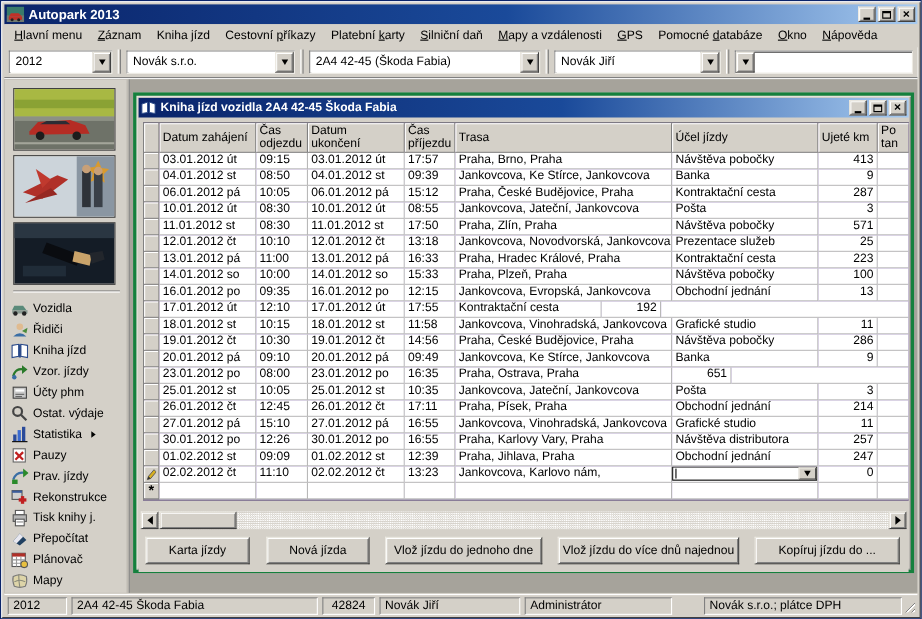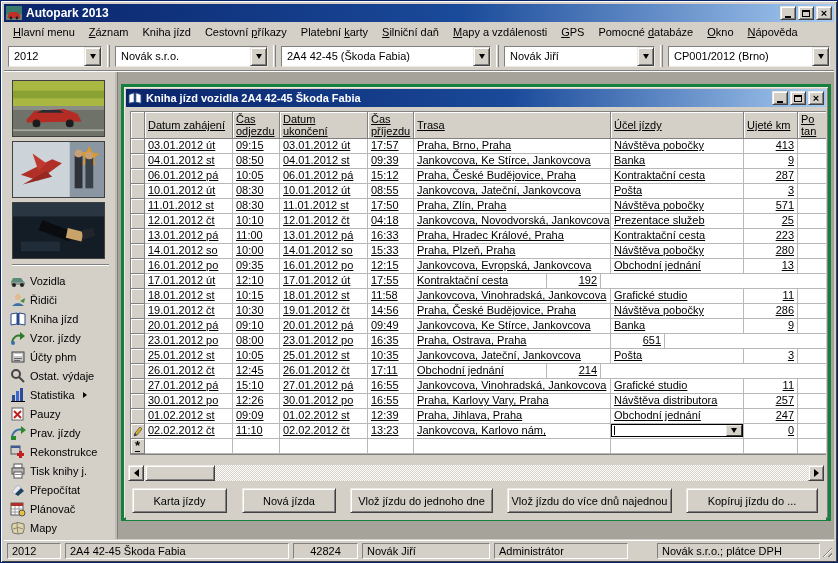--- a/index.html
+++ b/index.html
@@ -48,21 +48,21 @@
   .subarrow{width:0;height:0;border-top:3px solid transparent;border-bottom:3px solid transparent;border-left:4px solid #000;margin-left:4px;}
 
   
   .docwin{position:absolute;left:117px;top:12px;width:710px;height:437px;
           border:3px solid #15803d;box-shadow:inset 1px 1px 0 #ece9e2,inset -1px -1px 0 #808080;background:#d4d0c8;padding:2px;}
   .doctitle{height:18px;background:linear-gradient(90deg,#0a246a 0%,#1a4a9a 55%,#a6caf0 100%);display:flex;align-items:center;padding:0 2px;}
   .doctitle .ttext{color:#fff;font-weight:bold;font-size:11px;margin-left:4px;white-space:nowrap;}
   .docbody{position:relative;height:413px;background:#d4d0c8;overflow:hidden;}
 
   
-  .table{position:absolute;left:4px;top:4px;width:698px;border:1px solid #828282;background:#4c1d95;text-decoration:underline;}
+  .table{position:absolute;left:4px;top:4px;width:698px;border:1px solid #828282;background:#4c1d95;}
   .thead{display:flex;height:27px;}
   .th{background:#d4d0c8;border-right:1px solid #808080;border-bottom:1px solid #808080;box-shadow:inset 1px 1px 0 #fff;
       display:flex;flex-direction:column;justify-content:center;padding:0 3px;line-height:12px;overflow:hidden;white-space:nowrap;}
   .tr{display:flex;height:15px;}
   .td{background:#fff;border-right:1px solid #b8b8b8;border-bottom:1px solid #b8b8b8;height:15px;line-height:13px;padding:0 3px;white-space:nowrap;overflow:hidden;}
   .td.mk{background:#d4d0c8;border-right:1px solid #808080;border-bottom:1px solid #808080;box-shadow:inset 1px 1px 0 #fff;padding:0;display:flex;align-items:center;justify-content:center;}
   .c0{width:14px;flex:0 0 14px;} .c1{width:88px;flex:0 0 88px;} .c2{width:47px;flex:0 0 47px;}
   .c3{width:88px;flex:0 0 88px;} .c4{width:46px;flex:0 0 46px;} .c5{width:197px;flex:0 0 197px;}
   .c6{width:133px;flex:0 0 133px;} .c7{width:54px;flex:0 0 54px;} .c8{flex:1;}
   .num{text-align:right;}
@@ -81,21 +81,21 @@
   .sspace{flex:1;}
 
   
   .btn{position:absolute;top:381px;height:25px;display:flex;align-items:center;justify-content:center;white-space:nowrap;padding:0 6px;}
   .b1{left:6px;width:95px;} .b2{left:116px;width:94px;} .b3{left:224px;width:143px;}
   .b4{left:381px;width:165px;} .b5{left:560px;width:132px;}
 
   
   .statusbar{position:absolute;left:3px;bottom:3px;right:3px;height:19px;background:#d4d0c8;display:flex;align-items:center;gap:4px;padding:2px 14px 1px 3px;border-top:1px solid #fff;}
   .spanel{height:16px;border:1px solid;border-color:#808080 #fff #fff #808080;padding:1px 4px 0 4px;white-space:nowrap;overflow:hidden;}
-  .sp1{width:54px;} .sp2{width:224px;} .sp3{width:65px;text-align:center;} .sp4{width:128px;} .sp5{width:134px;} .sp6{flex:1;margin-left:25px;}
+  .sp1{width:54px;} .sp2{width:224px;} .sp3{width:48px;text-align:center;} .sp4{width:128px;} .sp5{width:134px;} .sp6{flex:1;margin-left:25px;}
   .grip{position:absolute;right:2px;bottom:2px;width:12px;height:12px;
         background:repeating-linear-gradient(135deg,transparent 0 2px,#808080 2px 3px,#fff 3px 4px);
         clip-path:polygon(100% 0,100% 100%,0 100%);}
 </style>
 </head>
 <body>
 
 <div class="app">
 
   <div class="titlebar">
@@ -167,21 +167,20 @@
     </span>
     <span class="tsep"></span>
     <span class="combo w4">
       <span class="val">Novák Jiří</span>
       <span class="drop">
           <span class="dn"></span>
         </span>
     </span>
     <span class="tsep"></span>
     <span class="combo w5">
-      <span class="val">CP001/2012 (Brno)</span>
       <span class="drop">
           <span class="dn"></span>
         </span>
     </span>
   </div>
 
   <div class="client">
 
     <div class="sidebar">
       <svg class="photo" style="top:8px" viewBox="0 0 93 57" preserveAspectRatio="none">
@@ -454,21 +453,21 @@
                 <div class="td c6">Návštěva pobočky</div>
                 <div class="td c7 num">571</div>
                 <div class="td c8"></div>
               </div>
 
               <div class="tr">
                 <div class="td mk c0"></div>
                 <div class="td c1">12.01.2012 čt</div>
                 <div class="td c2">10:10</div>
                 <div class="td c3">12.01.2012 čt</div>
-                <div class="td c4">04:18</div>
+                <div class="td c4">13:18</div>
                 <div class="td c5">Jankovcova, Novodvorská, Jankovcova</div>
                 <div class="td c6">Prezentace služeb</div>
                 <div class="td c7 num">25</div>
                 <div class="td c8"></div>
               </div>
 
               <div class="tr">
                 <div class="td mk c0"></div>
                 <div class="td c1">13.01.2012 pá</div>
                 <div class="td c2">11:00</div>
@@ -481,21 +480,21 @@
               </div>
 
               <div class="tr">
                 <div class="td mk c0"></div>
                 <div class="td c1">14.01.2012 so</div>
                 <div class="td c2">10:00</div>
                 <div class="td c3">14.01.2012 so</div>
                 <div class="td c4">15:33</div>
                 <div class="td c5">Praha, Plzeň, Praha</div>
                 <div class="td c6">Návštěva pobočky</div>
-                <div class="td c7 num">280</div>
+                <div class="td c7 num">100</div>
                 <div class="td c8"></div>
               </div>
 
               <div class="tr">
                 <div class="td mk c0"></div>
                 <div class="td c1">16.01.2012 po</div>
                 <div class="td c2">09:35</div>
                 <div class="td c3">16.01.2012 po</div>
                 <div class="td c4">12:15</div>
                 <div class="td c5">Jankovcova, Evropská, Jankovcova</div>
@@ -573,20 +572,21 @@
                 <div class="td c7 num">3</div>
                 <div class="td c8"></div>
               </div>
 
               <div class="tr">
                 <div class="td mk c0"></div>
                 <div class="td c1">26.01.2012 čt</div>
                 <div class="td c2">12:45</div>
                 <div class="td c3">26.01.2012 čt</div>
                 <div class="td c4">17:11</div>
+                <div class="td c5">Praha, Písek, Praha</div>
                 <div class="td c6">Obchodní jednání</div>
                 <div class="td c7 num">214</div>
                 <div class="td c8"></div>
               </div>
 
               <div class="tr">
                 <div class="td mk c0"></div>
                 <div class="td c1">27.01.2012 pá</div>
                 <div class="td c2">15:10</div>
                 <div class="td c3">27.01.2012 pá</div>

